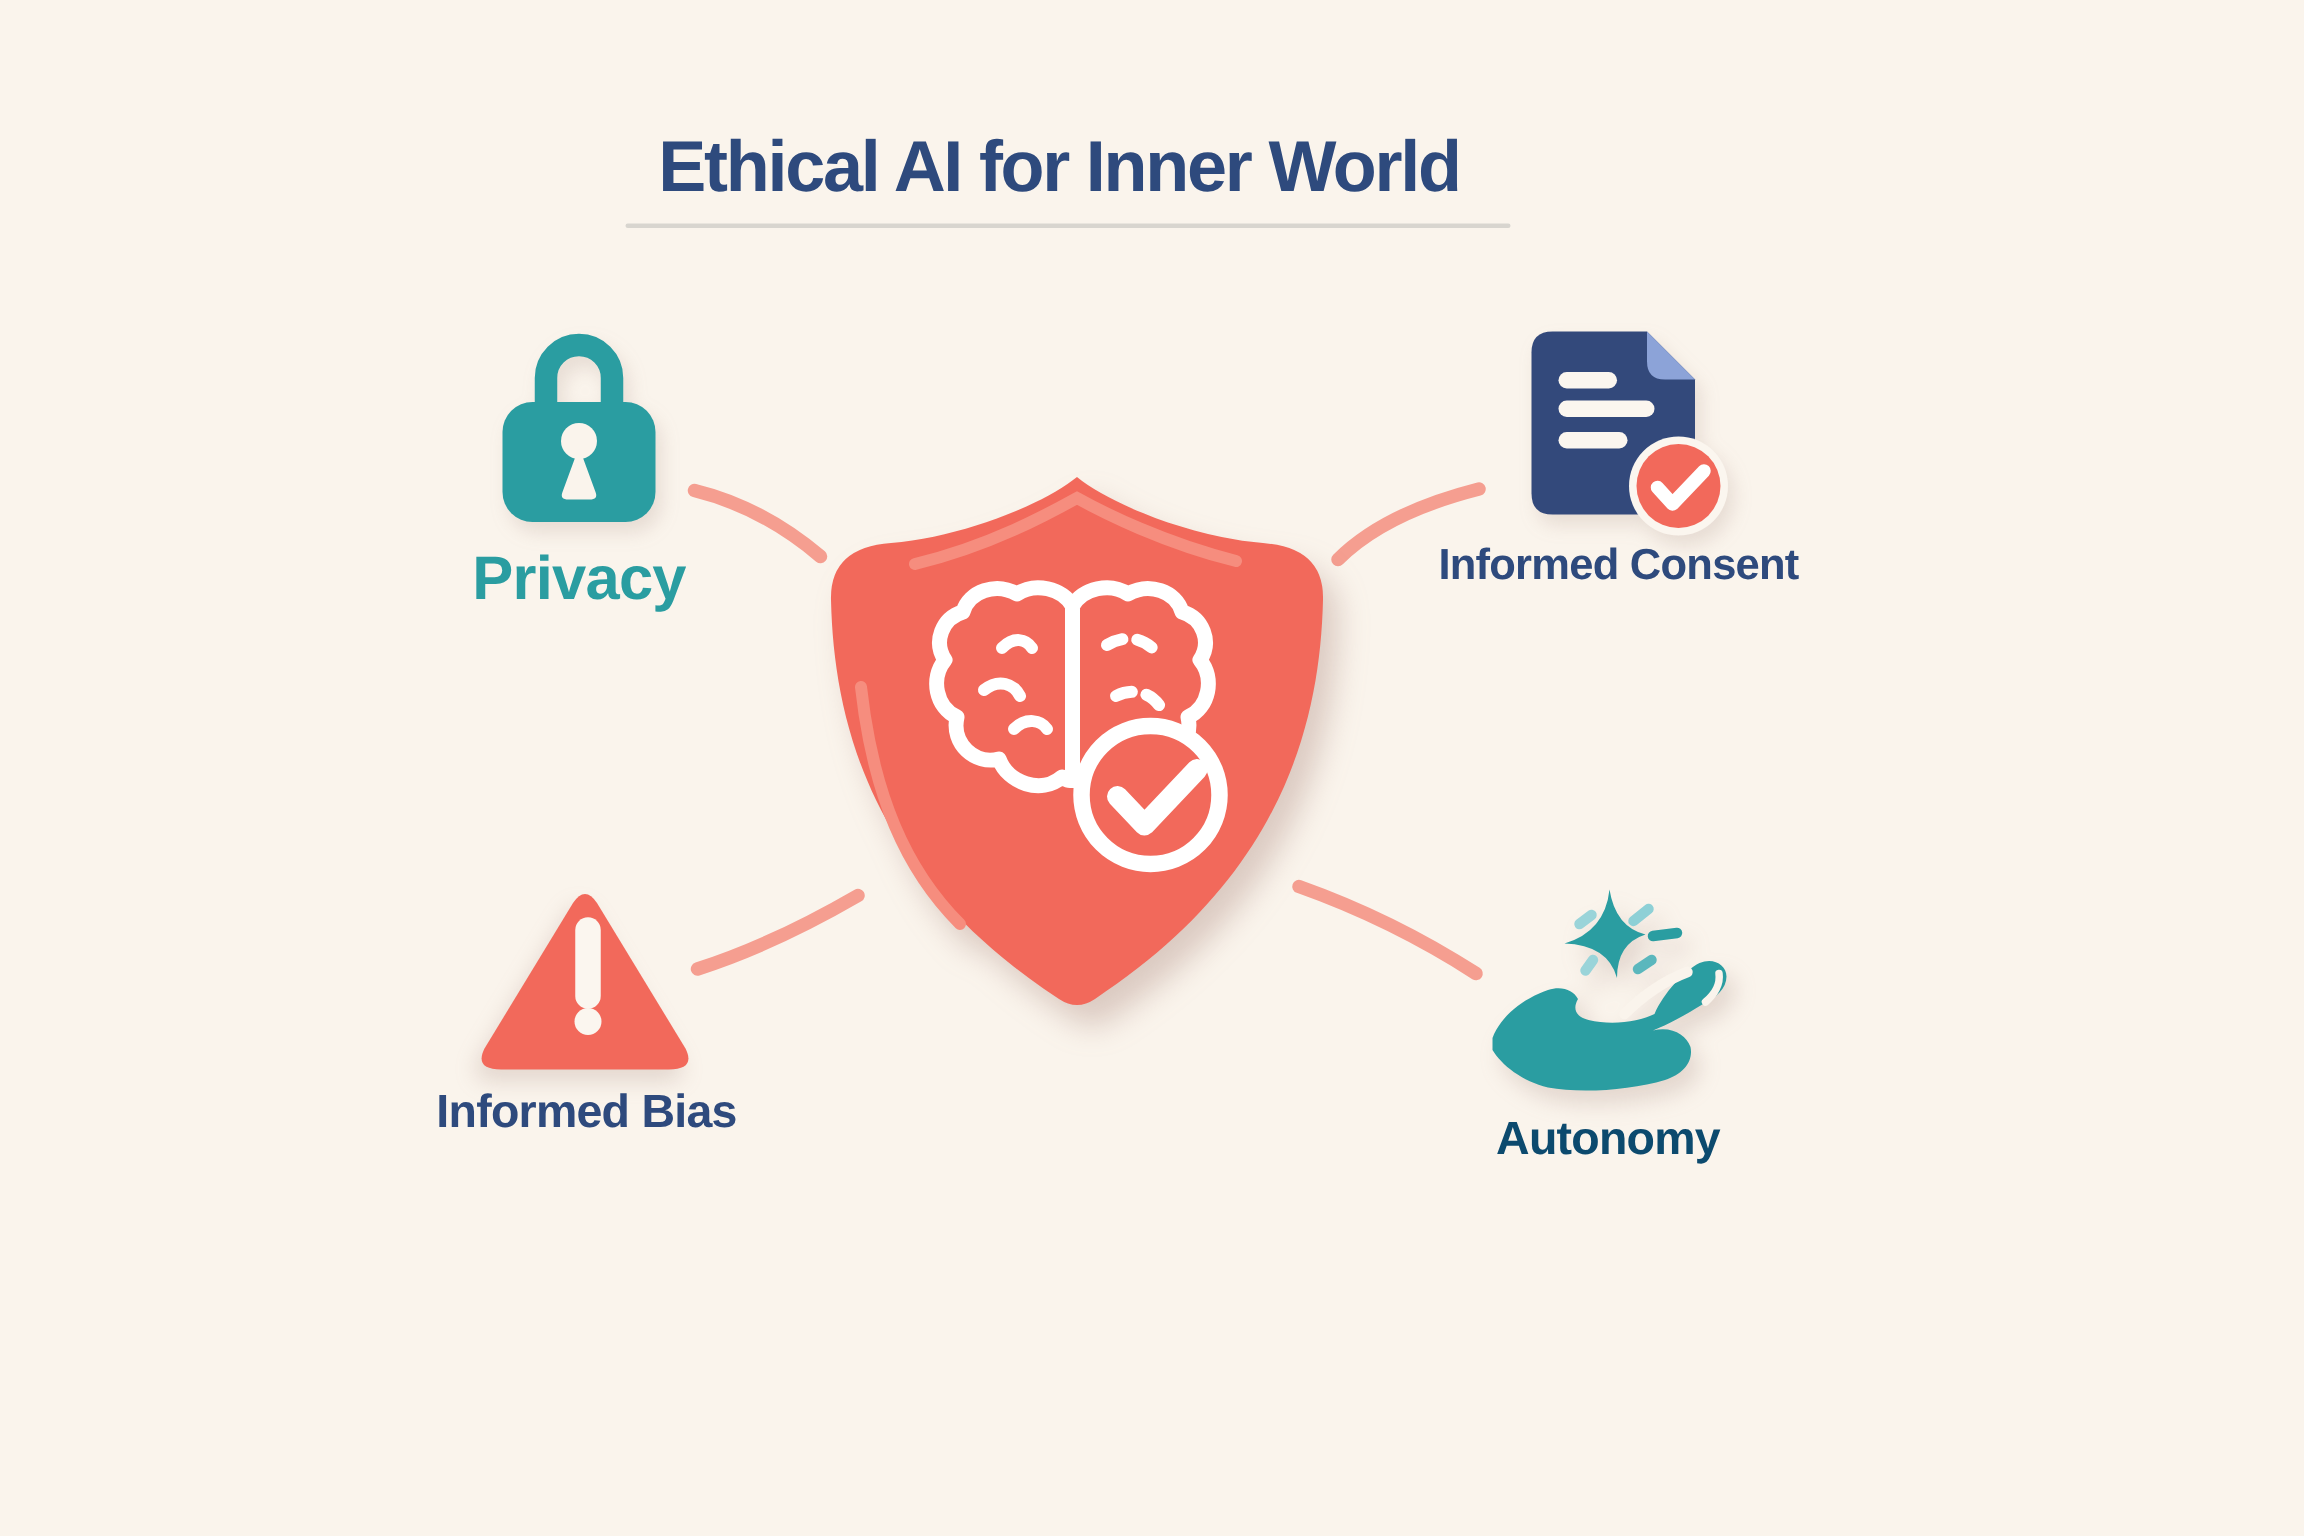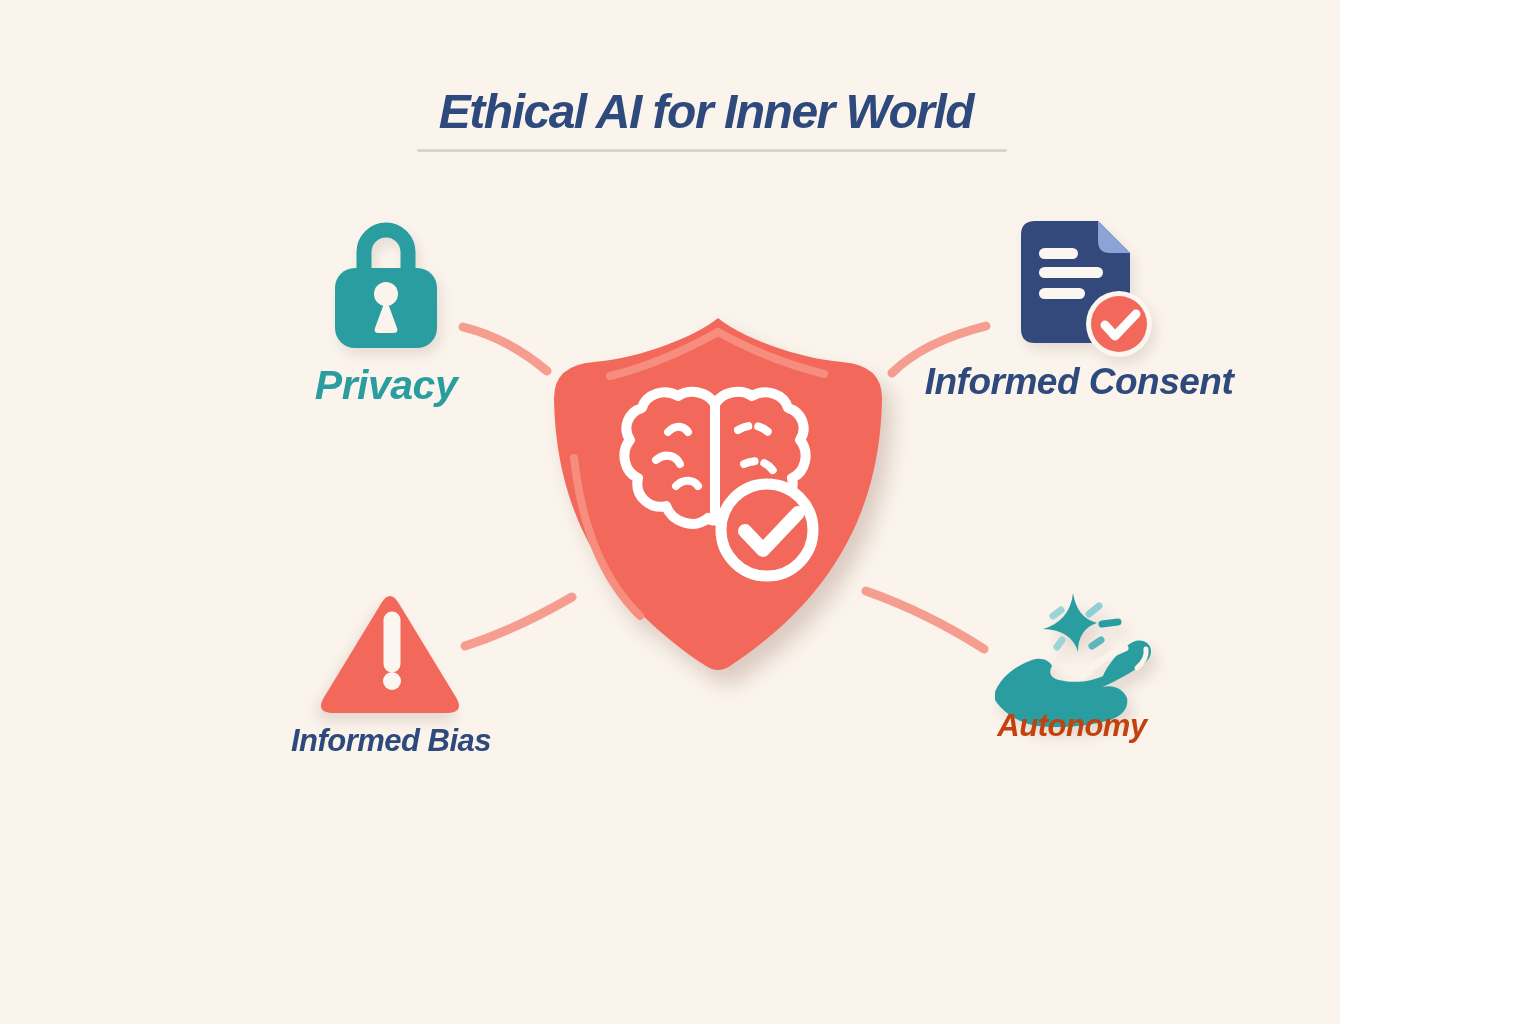--- a/index.html
+++ b/index.html
@@ -1,24 +1,23 @@
 <!DOCTYPE html>
 <html><head>
 <meta charset="utf-8">
 <style>
   * { margin: 0; padding: 0; box-sizing: border-box; }
   html, body { width: 1536px; height: 1024px; overflow: hidden; }
   body { font-family: "Liberation Sans", "DejaVu Sans", sans-serif; }
 
   .canvas {
     position: relative;
-    width: 1340px;
+    width: 1536px;
     height: 1024px;
     background: #FAF4EC;
-    font-style: italic;
   }
 
   .page-title {
     position: absolute;
     left: 706px;
     top: 84px;
     transform: translateX(-50%);
     font-size: 48px;
     font-weight: 700;
     letter-spacing: -1.5px;
@@ -50,23 +49,23 @@
 
   .node-label {
     position: absolute;
     transform: translateX(-50%);
     font-weight: 700;
     white-space: nowrap;
     letter-spacing: -0.5px;
   }
 
   .label-privacy          { left: 386px;  top: 362px; font-size: 41px; color: #2A9DA1; }
-  .label-informed-consent { left: 1079px; top: 361px; font-size: 37px; color: #2E4A7D; }
+  .label-informed-consent { left: 1079px; top: 361px; font-size: 29px; color: #2E4A7D; }
   .label-algorithm-bias   { left: 391px;  top: 723px; font-size: 31px; color: #2E4A7D; }
-  .label-autonomy         { left: 1072px; top: 708px; font-size: 31px; color: #c2410c; }
+  .label-autonomy         { left: 1072px; top: 741px; font-size: 31px; color: #0c4a6e; }
 
   .icon-svg { position: absolute; display: block; }
 
   .shield-emblem {
     position: absolute;
     left: 540px;
     top: 308px;
     filter: drop-shadow(10px 14px 10px rgba(150, 105, 95, 0.30));
   }
   .lock-pos     { left: 333px;  top: 216px; filter: drop-shadow(4px 7px 6px rgba(150,115,105,0.18)); }

